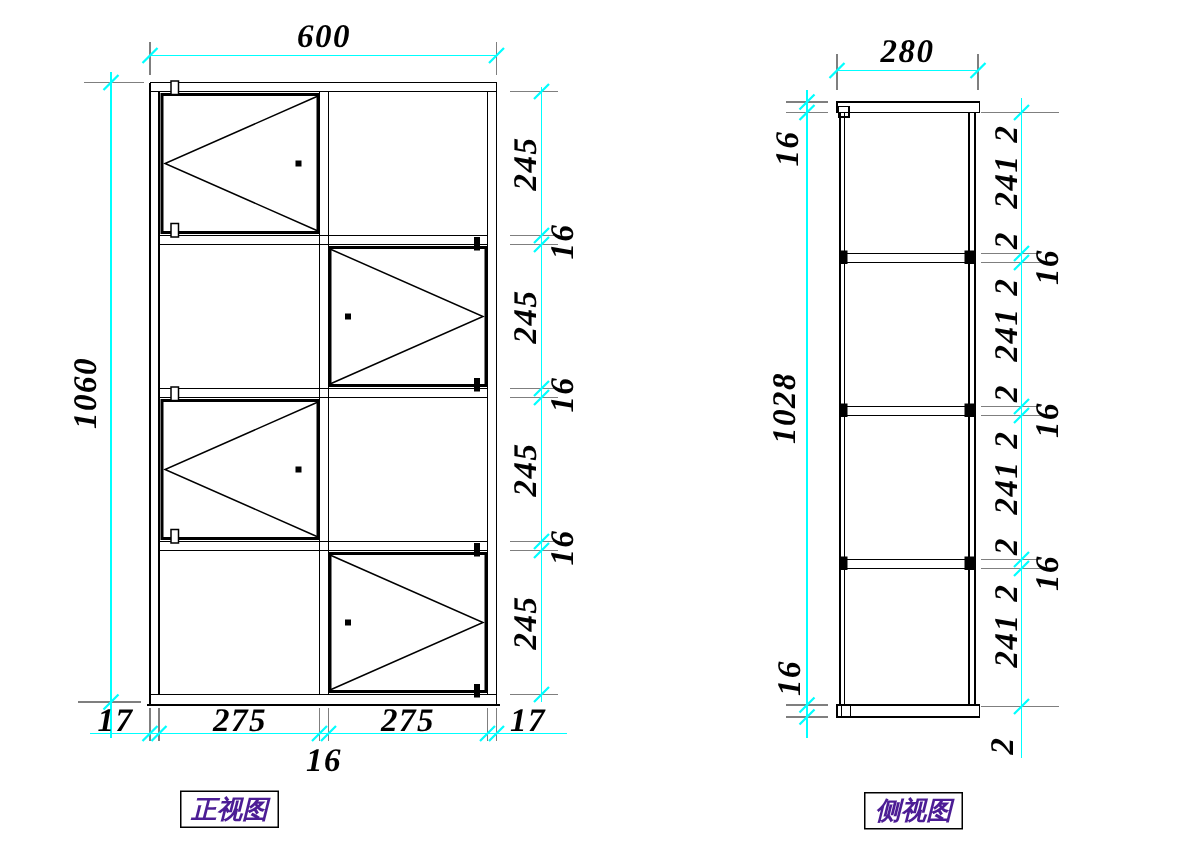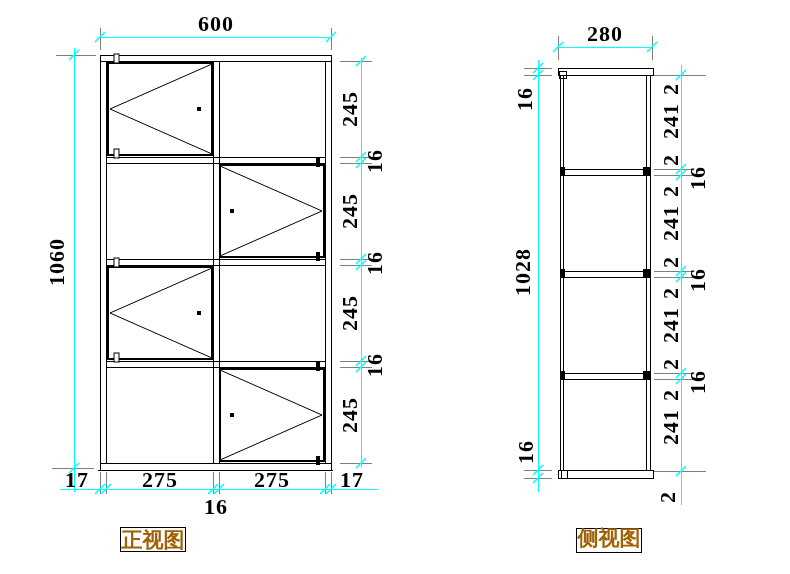--- a/index.html
+++ b/index.html
@@ -1,23 +1,23 @@
 <!DOCTYPE html>
 <html><head>
 <meta charset="utf-8">
 <style>
   html,body{margin:0;padding:0;background:#fff;}
   #stage{position:relative;width:790px;height:574px;background:#ffffff;overflow:hidden;
-         font-family:"Liberation Serif","DejaVu Serif",serif;}
+         font-family:"Liberation Serif","DejaVu Serif",serif;font-style:italic;}
   #stage svg{position:absolute;left:0;top:0;}
   .t{position:absolute;color:#000;font-weight:bold;font-size:22px;line-height:1;
      white-space:nowrap;transform:translate(-50%,-50%);letter-spacing:1px;}
   .t.rot{transform:translate(-50%,-50%) rotate(-90deg);}
   .viewlabel{position:absolute;border:1px solid #000;display:flex;align-items:center;
-     justify-content:center;font-size:21px;font-weight:bold;color:#a16207;background:#fff;}
+     justify-content:center;font-size:17px;font-weight:bold;color:#4c1d95;background:#fff;}
 </style>
 </head>
 <body>
 
 <div id="stage">
 
   <svg width="790" height="574" viewBox="0 0 790 574">
 
     <g stroke="#000" fill="none" stroke-width="1" shape-rendering="crispEdges">
 

